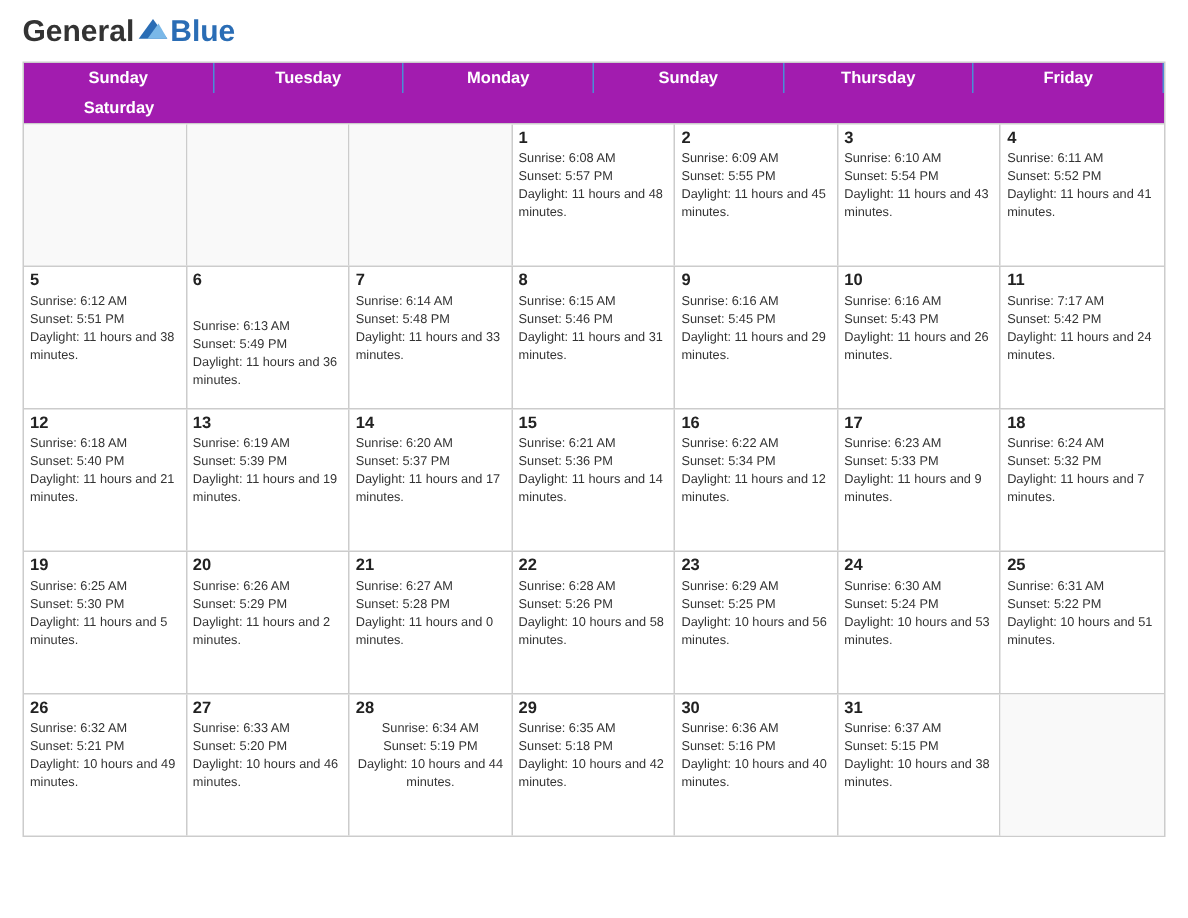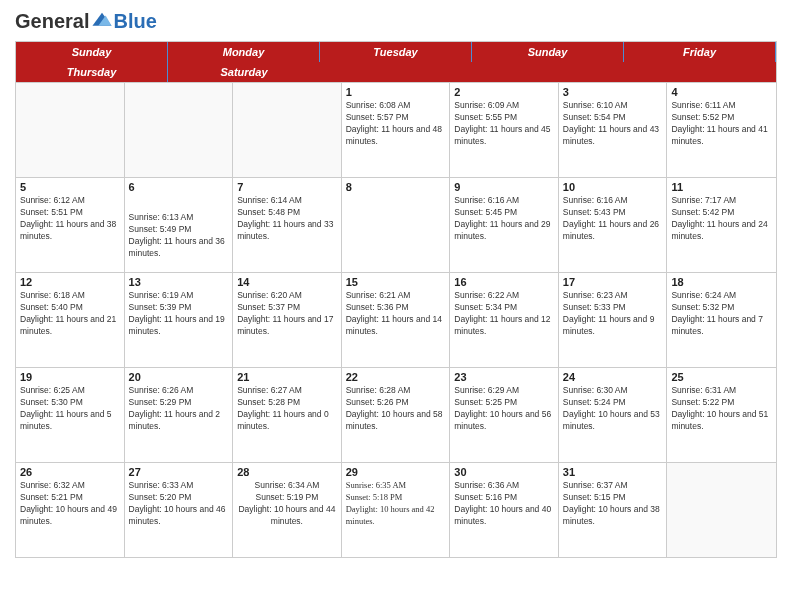--- a/index.html
+++ b/index.html
@@ -61,23 +61,22 @@
       color: #444;
     }
     .calendar {
       flex: 1;
       display: flex;
       flex-direction: column;
       border: 1px solid #ccc;
     }
     .day-headers {
       display: grid;
-      grid-template-columns: repeat(5, 1fr);
-      background: #b91c1c;
-      font-style: italic;
+      grid-template-columns: repeat(6, 1fr);
+      background: #a21caf;
     }
     .day-header {
       color: white;
       text-align: center;
       font-size: 11px;
       font-weight: bold;
       padding: 4px 2px;
       border-right: 1px solid #4a8dd5;
     }
     .day-header:last-child {
@@ -140,25 +139,25 @@
     </div>
     <div class="title-section">
       <div class="month-title"></div>
       <div class="subtitle"></div>
     </div>
   </div>
 
   <div class="calendar">
     <div class="day-headers" id="day-headers-container">
     <div class="day-header">Sunday</div>
+        <div class="day-header">Tuesday</div>
         <div class="day-header">Monday</div>
-        <div class="day-header">Tuesday</div>
         <div class="day-header">Sunday</div>
+        <div class="day-header">Thursday</div>
         <div class="day-header">Friday</div>
-        <div class="day-header">Thursday</div>
         <div class="day-header">Saturday</div>
       </div>
     <div class="calendar-body" id="calendar-body-container">
     <div class="week-row">
           <div class="day-cell empty"></div>
           <div class="day-cell empty"></div>
           <div class="day-cell empty"></div>
           <div class="day-cell">
             <span class="day-number">1</span>
             <div class="day-info" style="white-space: pre-line;">Sunrise: 6:08 AM
@@ -198,20 +197,23 @@
 Daylight: 11 hours and 36 minutes.</div>
           </div>
           <div class="day-cell">
             <span class="day-number">7</span>
             <div class="day-info" style="white-space: pre-line;">Sunrise: 6:14 AM
 Sunset: 5:48 PM
 Daylight: 11 hours and 33 minutes.</div>
           </div>
           <div class="day-cell">
             <span class="day-number">8</span>
+            <div class="day-info" style="white-space: pre-line;">Sunrise: 6:15 AM
+Sunset: 5:46 PM
+Daylight: 11 hours and 31 minutes.</div>
           </div>
           <div class="day-cell">
             <span class="day-number">9</span>
             <div class="day-info" style="white-space: pre-line;">Sunrise: 6:16 AM
 Sunset: 5:45 PM
 Daylight: 11 hours and 29 minutes.</div>
           </div>
           <div class="day-cell">
             <span class="day-number">10</span>
             <div class="day-info" style="white-space: pre-line;">Sunrise: 6:16 AM
@@ -327,21 +329,21 @@
 Daylight: 10 hours and 46 minutes.</div>
           </div>
           <div class="day-cell">
             <span class="day-number">28</span>
             <div class="day-info" style="white-space: pre-line; text-align: center;">Sunrise: 6:34 AM
 Sunset: 5:19 PM
 Daylight: 10 hours and 44 minutes.</div>
           </div>
           <div class="day-cell">
             <span class="day-number">29</span>
-            <div class="day-info" style="white-space: pre-line; font-family: Liberation Serif, serif;">Sunrise: 6:35 AM
+            <div class="day-info" style="white-space: pre-line;">Sunrise: 6:35 AM
 Sunset: 5:18 PM
 Daylight: 10 hours and 42 minutes.</div>
           </div>
           <div class="day-cell">
             <span class="day-number">30</span>
             <div class="day-info" style="white-space: pre-line;">Sunrise: 6:36 AM
 Sunset: 5:16 PM
 Daylight: 10 hours and 40 minutes.</div>
           </div>
           <div class="day-cell">

